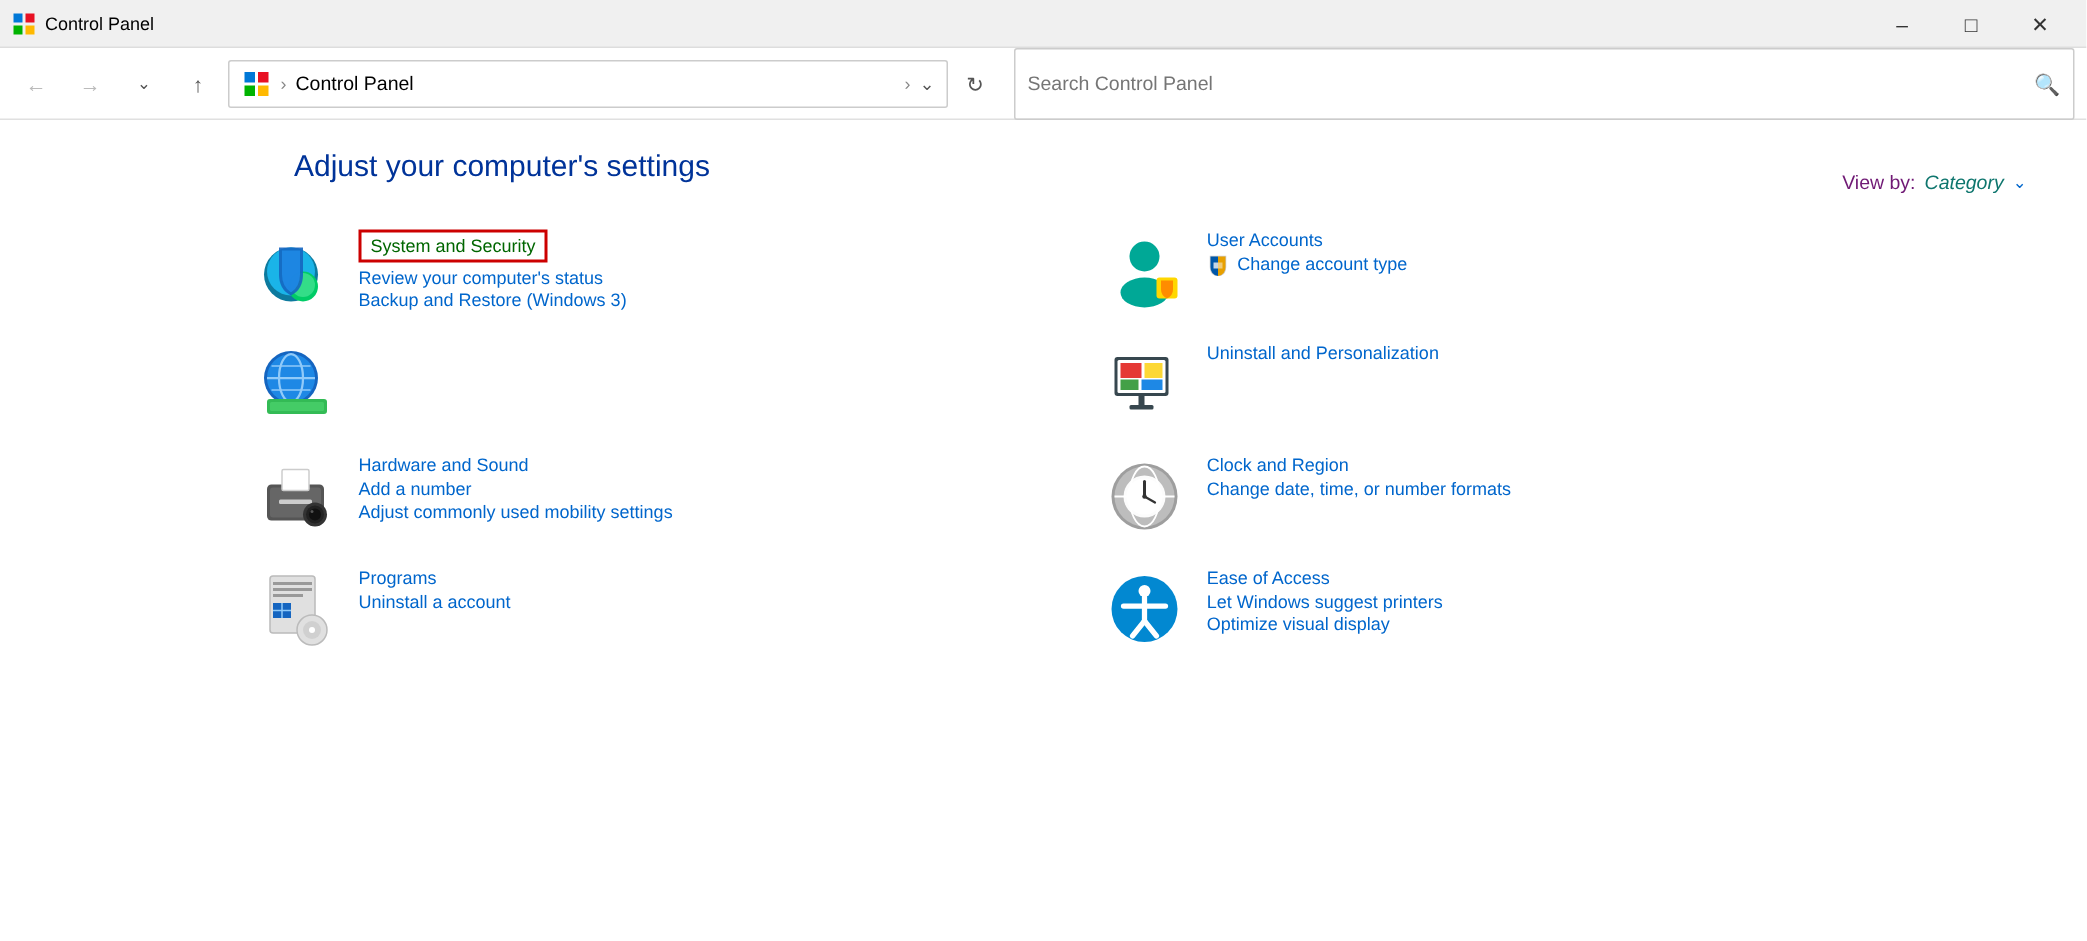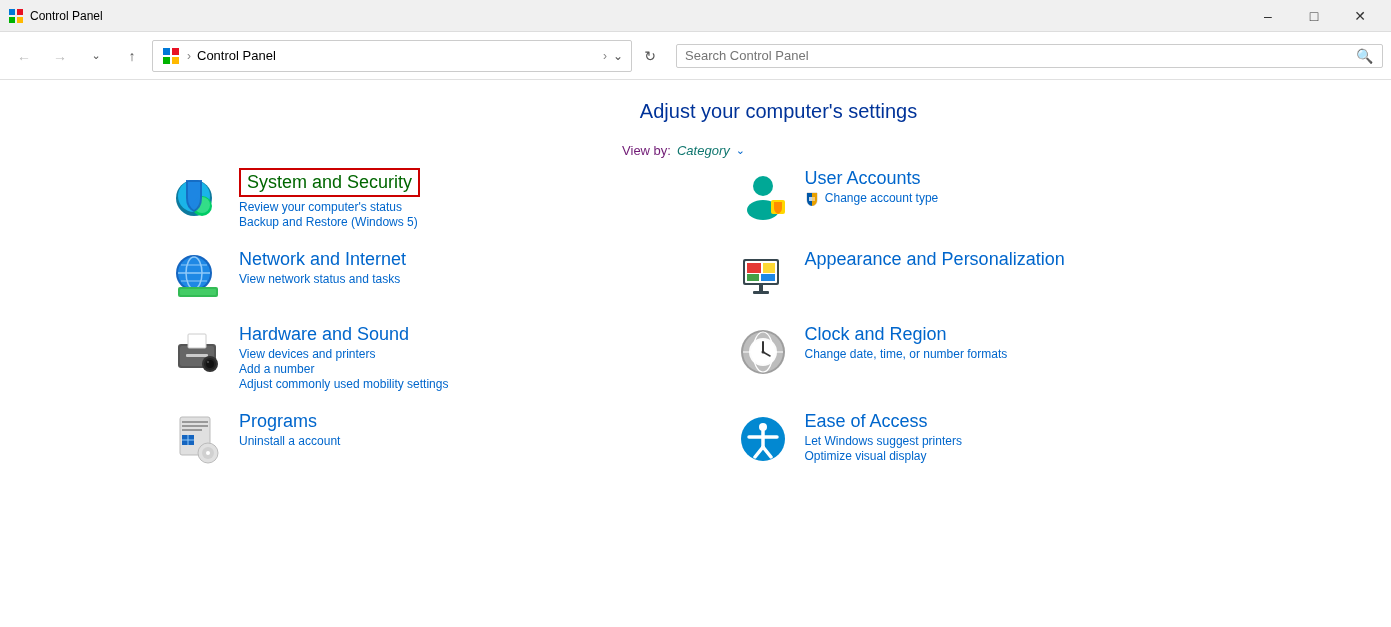--- a/index.html
+++ b/index.html
@@ -100,21 +100,21 @@
       background: transparent;
       cursor: pointer;
       display: flex;
       align-items: center;
       justify-content: center;
       color: #555;
       font-size: 14px;
     }
     .search-bar {
       flex: 1;
-      height: 24px;
+      height: 48px;
       border: 1px solid #ccc;
       border-radius: 2px;
       display: flex;
       align-items: center;
       padding: 0 8px;
       margin-left: 8px;
     }
     .search-input {
       flex: 1;
       border: none;
@@ -161,21 +161,21 @@
     .cp-item-icon {
       width: 55px;
       height: 55px;
       flex-shrink: 0;
       display: flex;
       align-items: center;
       justify-content: center;
     }
     .cp-item-content { flex: 1; }
     .cp-item-title {
-      font-size: 18px;
+      font-size: 12px;
       color: #0066cc;
       cursor: pointer;
       font-weight: normal;
       margin-bottom: 2px;
       display: block;
     }
     .cp-item-title.highlighted {
       border: 2px solid #cc0000;
       padding: 2px 6px;
       display: inline-block;
@@ -244,21 +244,21 @@
 
   <div class="search-bar">
     <input class="search-input" type="text" placeholder="Search Control Panel" style="">
     <span class="search-icon">🔍</span>
   </div>
 </div>
 
 <div style="position:relative;">
   <div class="main-content">
     <div style="position:relative; margin-bottom: 0;">
-      <div style="display:flex; align-items:center; justify-content:space-between; padding: 0 30px 0 16px; flex-direction: column;">
+      <div style="display:flex; align-items:center; justify-content:space-between; padding: 0 30px 0 16px;">
         <h1 class="page-title">Adjust your computer's settings</h1>
         <div style="display:flex; align-items:center; gap:6px; font-size:13px; padding-right:10px;">
           <span style="color:#701a75;">View by:</span>
           <span style="color:#0f766e; cursor:pointer;font-style:italic;">Category</span>
           <span style="color:#0066cc; font-size:11px; cursor:pointer;">⌄</span>
         </div>
       </div>
     </div>
 
     <div class="items-grid">
@@ -272,21 +272,21 @@
             <ellipse cx="30" cy="36" rx="10" ry="10" fill="#00cc66"></ellipse>
             <ellipse cx="30" cy="35" rx="8" ry="8" fill="#33dd88"></ellipse>
 
             <path d="M14 10 L30 10 L30 28 Q30 38 22 42 Q14 38 14 28 Z" fill="#1565c0" opacity="0.9"></path>
             <path d="M16 12 L28 12 L28 28 Q28 36 22 40 Q16 36 16 28 Z" fill="#1e88e5" opacity="0.9"></path>
           </svg>
         </div>
         <div class="cp-item-content">
           <span class="cp-item-title highlighted">System and Security</span>
           <a class="cp-item-link">Review your computer's status</a>
-          <a class="cp-item-link">Backup and Restore (Windows 5)</a>
+          <a class="cp-item-link">Backup and Restore (Windows 3)</a>
         </div>
       </div>
 
       <div class="cp-item">
         <div class="cp-item-icon">
           <svg width="52" height="52" viewBox="0 0 52 52">
 
             <circle cx="26" cy="16" r="10" fill="#00a896"></circle>
             <ellipse cx="26" cy="40" rx="16" ry="10" fill="#00a896"></ellipse>
 
@@ -319,44 +319,40 @@
             <circle cx="22" cy="22" r="16" fill="#1e88e5"></circle>
             <ellipse cx="22" cy="22" rx="8" ry="16" fill="none" stroke="#90caf9" stroke-width="1.5"></ellipse>
             <line x1="6" y1="22" x2="38" y2="22" stroke="#90caf9" stroke-width="1.5"></line>
             <line x1="9" y1="14" x2="35" y2="14" stroke="#90caf9" stroke-width="1"></line>
             <line x1="9" y1="30" x2="35" y2="30" stroke="#90caf9" stroke-width="1"></line>
 
             <rect x="6" y="36" width="40" height="10" rx="2" fill="#33bb55"></rect>
             <rect x="8" y="38" width="36" height="6" rx="1" fill="#44cc66"></rect>
           </svg>
         </div>
-        <div class="cp-item-content">
-          <a class="cp-item-title">Network and Internet</a>
-          <a class="cp-item-link">View network status and tasks</a>
-        </div>
       </div>
 
       <div class="cp-item">
         <div class="cp-item-icon">
           <svg width="52" height="52" viewBox="0 0 52 52">
 
             <rect x="6" y="8" width="36" height="26" rx="2" fill="#37474f"></rect>
             <rect x="8" y="10" width="32" height="22" rx="1" fill="#fff"></rect>
 
             <rect x="10" y="12" width="14" height="10" fill="#e53935"></rect>
             <rect x="26" y="12" width="12" height="10" fill="#fdd835"></rect>
             <rect x="10" y="23" width="12" height="7" fill="#43a047"></rect>
             <rect x="24" y="23" width="14" height="7" fill="#1e88e5"></rect>
 
             <rect x="22" y="34" width="4" height="8" fill="#37474f"></rect>
             <rect x="16" y="40" width="16" height="3" rx="1" fill="#37474f"></rect>
           </svg>
         </div>
         <div class="cp-item-content">
-          <a class="cp-item-title">Appearance and Personalization</a>
+          <a class="cp-item-title">Uninstall and Personalization</a>
         </div>
       </div>
 
       <div class="cp-item">
         <div class="cp-item-icon">
           <svg width="52" height="52" viewBox="0 0 52 52">
 
             <rect x="6" y="18" width="38" height="24" rx="3" fill="#555"></rect>
             <rect x="8" y="20" width="34" height="20" rx="2" fill="#666"></rect>
 
@@ -365,21 +361,20 @@
             <rect x="16" y="8" width="18" height="14" rx="1" fill="#fff" stroke="#ccc" stroke-width="1"></rect>
 
             <circle cx="38" cy="38" r="8" fill="#333"></circle>
             <circle cx="38" cy="38" r="6" fill="#222"></circle>
             <circle cx="38" cy="38" r="4" fill="#111"></circle>
             <circle cx="36" cy="36" r="1" fill="#555"></circle>
           </svg>
         </div>
         <div class="cp-item-content">
           <a class="cp-item-title">Hardware and Sound</a>
-          <a class="cp-item-link">View devices and printers</a>
           <a class="cp-item-link">Add a number</a>
           <a class="cp-item-link">Adjust commonly used mobility settings</a>
         </div>
       </div>
 
       <div class="cp-item">
         <div class="cp-item-icon">
           <svg width="52" height="52" viewBox="0 0 52 52">
 
             <circle cx="26" cy="26" r="22" fill="#9e9e9e"></circle>

